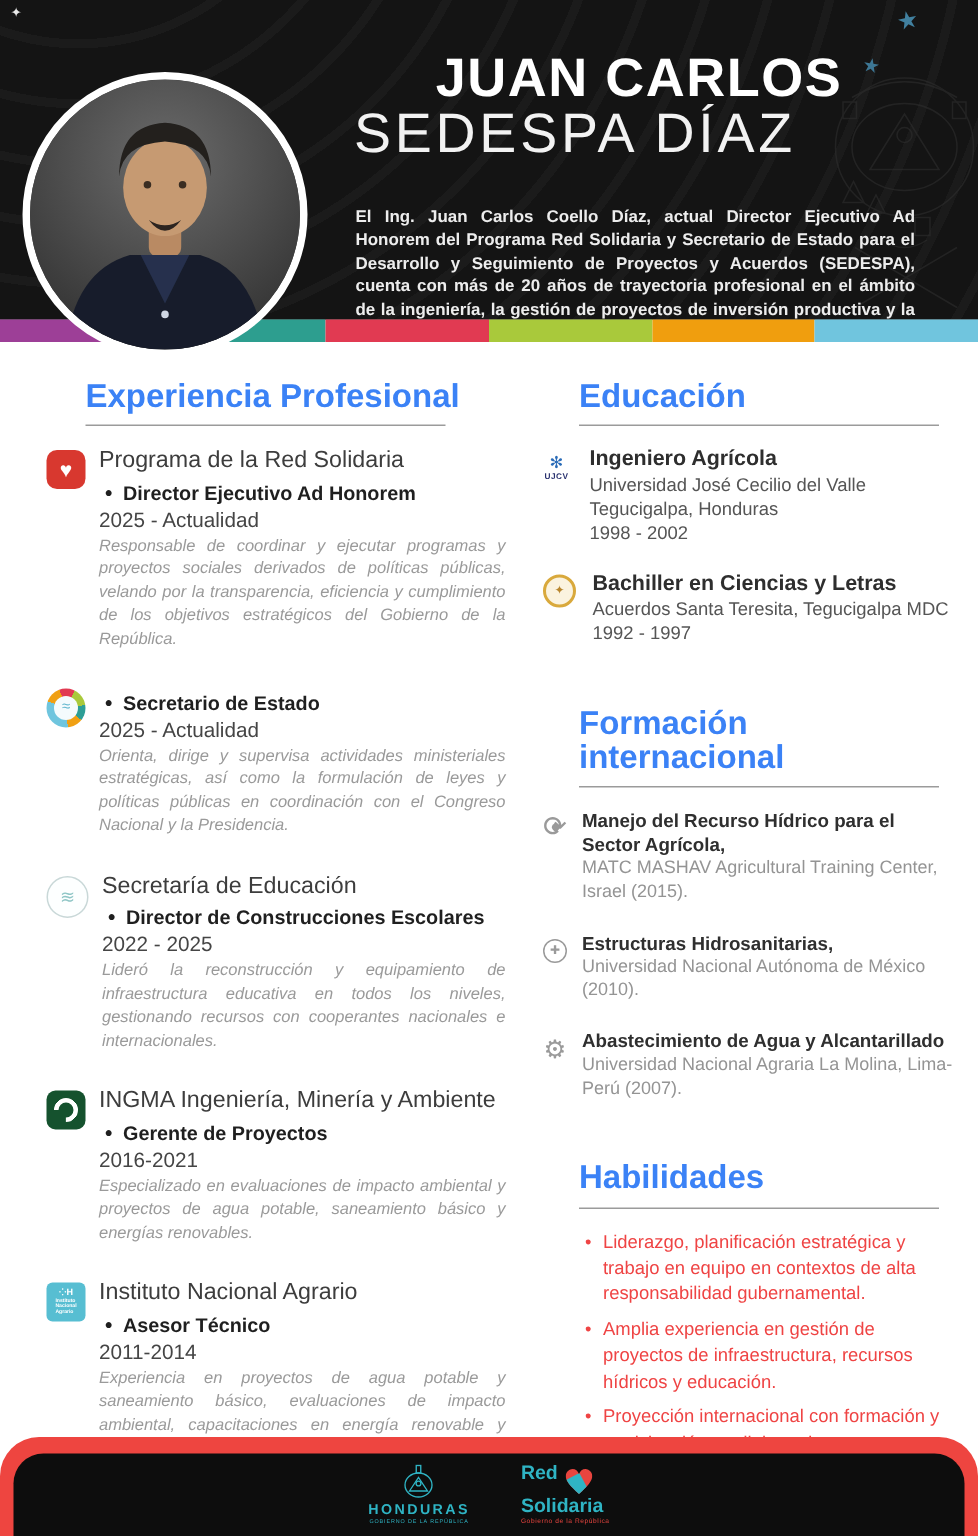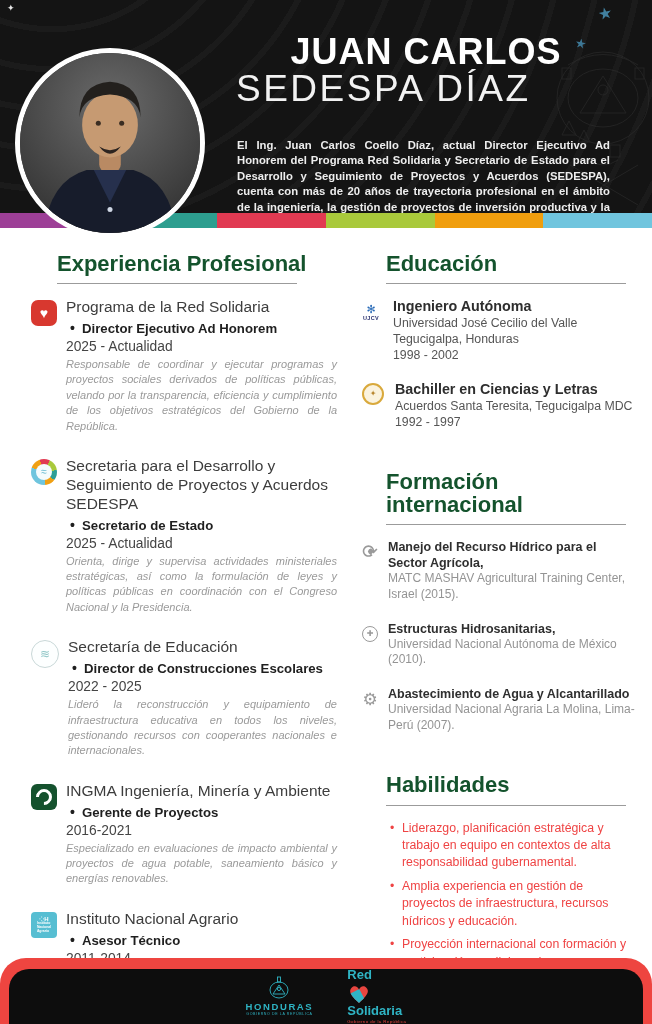--- a/index.html
+++ b/index.html
@@ -21,21 +21,21 @@
   .name-block{position:absolute;left:236px;top:34px;width:380px;color:#fff;}
   .first-name{font-size:36px;font-weight:700;letter-spacing:1px;line-height:1.0;text-align:center;}
   .last-name{font-size:37px;font-weight:400;letter-spacing:2.5px;line-height:1.05;color:#f2f2f2;}
   .bio{position:absolute;left:237px;top:126px;width:373px;color:#ededed;
        font-size:11.3px;font-weight:700;line-height:1.37;text-align:justify;margin-top:12px;}
 
   .stripe{position:absolute;top:213px;left:0;right:0;height:15px;display:flex;z-index:2;}
   .stripe-seg{flex:1;}
 
   
-  .h2{font-size:22px;font-weight:700;color:#14532d;line-height:1.05;margin:0 0 14px 0;}
+  .h2{font-size:22px;font-weight:700;color:#3b82f6;line-height:1.05;margin:0 0 14px 0;}
   .h2::after{content:"";display:block;height:1px;background:#9b9b9b;width:240px;margin-top:8px;}
   .h2.narrow{width:180px;}
 
   
   .col-left{position:absolute;left:57px;top:252px;width:280px;}
   .xp-row{display:flex;gap:9px;margin-left:-26px;margin-bottom:23px;}
   .xp-icon{flex:0 0 26px;width:26px;height:26px;margin-top:2px;position:relative;
            display:flex;align-items:center;justify-content:center;}
   .xp-body{flex:1;}
   .xp-org{font-size:15.5px;font-weight:500;color:#3d3d3d;line-height:1.22;}
@@ -95,21 +95,21 @@
 
   
   .footer{position:absolute;left:0;right:0;bottom:0;height:66px;}
   .footer-red{position:absolute;inset:0;background:#ee4540;border-radius:26px 26px 0 0;}
   .footer-black{position:absolute;left:9px;right:9px;top:11px;bottom:0;background:#0d0d0d;
                 border-radius:20px 20px 0 0;display:flex;align-items:center;justify-content:center;gap:34px;}
   .hn-logo{display:flex;flex-direction:column;align-items:center;line-height:1;}
   .hn-label{color:#2fb4c4;font-size:9.5px;font-weight:700;letter-spacing:1.6px;margin-top:2px;}
   .hn-sub{color:#2fb4c4;font-size:3.6px;letter-spacing:.6px;margin-top:2px;}
   .rs-logo{position:relative;display:flex;flex-direction:column;line-height:1;}
-  .rs-top{display:flex;align-items:flex-start;gap:2px;flex-direction:column;}
+  .rs-top{display:flex;align-items:flex-start;gap:2px;}
   .rs-line1,.rs-line2{color:#2fb4c4;font-size:13px;font-weight:800;line-height:.95;}
   .rs-sub{color:#e8453f;font-size:4.4px;margin-top:2px;letter-spacing:.4px;}
 </style>
 </head>
 <body>
 
 <div class="page">
 
   <div class="header">
     <span class="sparkle">✦</span>
@@ -177,21 +177,20 @@
             <div class="xp-org">Programa de la Red Solidaria</div>
             <div class="xp-role">Director Ejecutivo Ad Honorem</div>
             <div class="xp-period">2025 - Actualidad</div>
             <div class="xp-desc">Responsable de coordinar y ejecutar programas y proyectos sociales derivados de políticas públicas, velando por la transparencia, eficiencia y cumplimiento de los objetivos estratégicos del Gobierno de la República.</div>
           </div>
         </div>
 
         <div class="xp-row">
           <span class="xp-icon" data-icon="sedespa-logo-icon"></span>
           <div class="xp-body">
-            <div class="xp-org">Secretaria para el Desarrollo y Seguimiento de Proyectos y Acuerdos SEDESPA</div>
             <div class="xp-role">Secretario de Estado</div>
             <div class="xp-period">2025 - Actualidad</div>
             <div class="xp-desc">Orienta, dirige y supervisa actividades ministeriales estratégicas, así como la formulación de leyes y políticas públicas en coordinación con el Congreso Nacional y la Presidencia.</div>
           </div>
         </div>
 
         <div class="xp-row">
           <span class="xp-icon" data-icon="educacion-logo-icon"></span>
           <div class="xp-body">
             <div class="xp-org">Secretaría de Educación</div>
@@ -226,21 +225,21 @@
   <div class="col-right">
 
     <h2 class="h2">Educación</h2>
     <div>
 
         <div class="edu-row">
           <span class="edu-icon" data-icon="ujcv-logo-icon">
             <span class="icon-caption">UJCV</span>
           </span>
           <div>
-            <div class="edu-degree">Ingeniero Autónoma</div>
+            <div class="edu-degree">Ingeniero Agrícola</div>
             <div class="edu-line">Universidad José Cecilio del Valle</div>
             <div class="edu-line">Tegucigalpa, Honduras</div>
             <div class="edu-line">1998 - 2002</div>
           </div>
         </div>
 
         <div class="edu-row">
           <span class="edu-icon" data-icon="santa-teresita-logo-icon">
             <span class="icon-caption"></span>
           </span>

